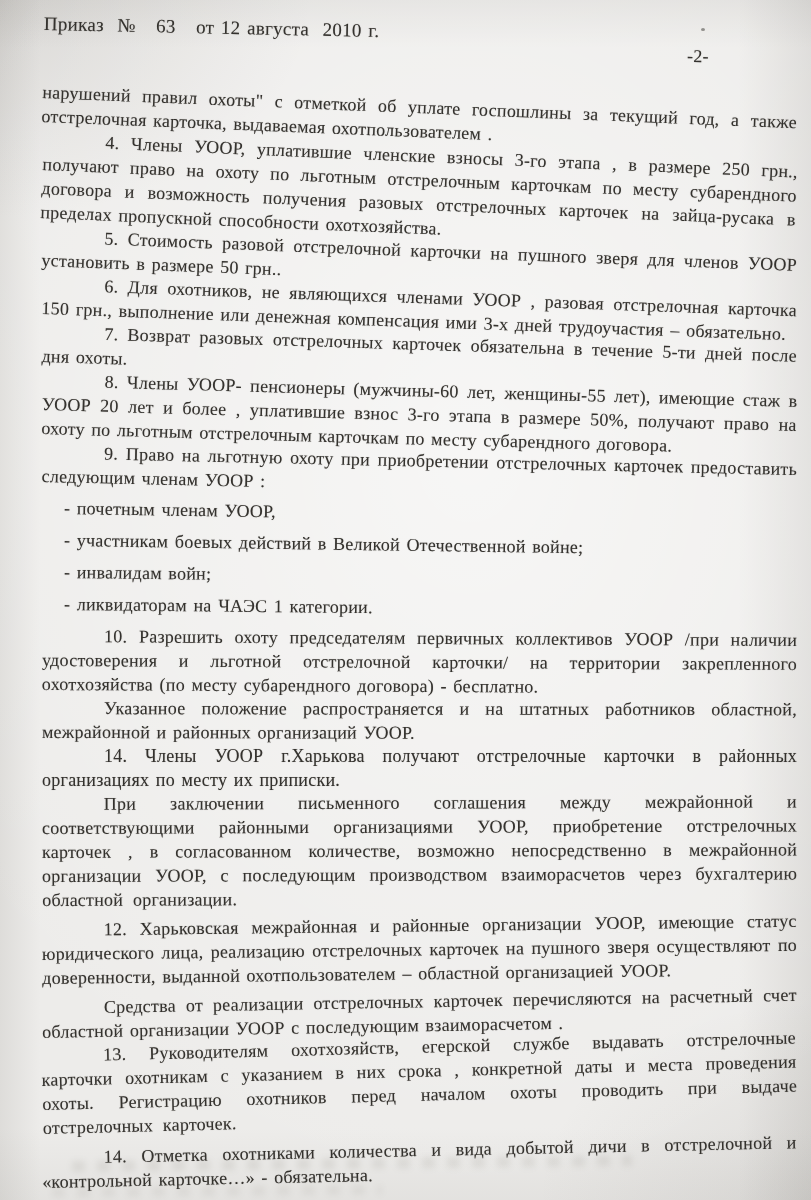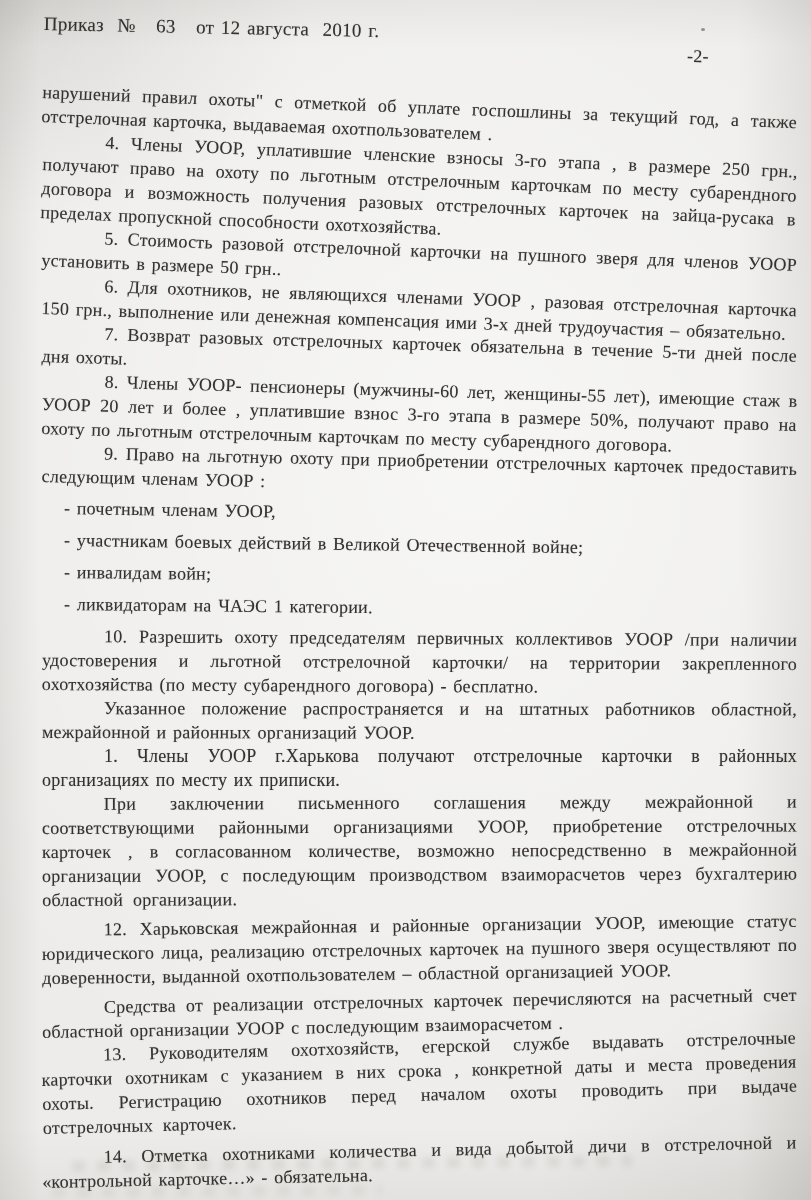--- a/index.html
+++ b/index.html
@@ -79,21 +79,21 @@
     <p style="transform:rotate(2.0deg)">6. Для охотников, не являющихся членами УООР , разовая отстрелочная карточка 150 грн., выполнение или денежная компенсация  ими 3-х дней трудоучастия – обязательно.</p>
     <p style="transform:rotate(1.8deg)">7. Возврат разовых отстрелочных карточек обязательна в течение 5-ти дней после дня охоты.</p>
     <p style="transform:rotate(1.6deg)">8. Члены УООР- пенсионеры (мужчины-60 лет, женщины-55 лет), имеющие стаж в УООР 20 лет и более , уплатившие взнос 3-го этапа в размере 50%, получают право на охоту по льготным отстрелочным карточкам по месту субарендного договора.</p>
     <p style="transform:rotate(1.3deg)">9. Право на льготную охоту при приобретении отстрелочных карточек предоставить следующим членам УООР :</p>
     <p class="dash" style="transform:rotate(0.9deg)">- почетным членам УООР,</p>
     <p class="dash" style="transform:rotate(0.8deg)">- участникам боевых действий в Великой Отечественной войне;</p>
     <p class="dash" style="transform:rotate(0.7deg)">- инвалидам войн;</p>
     <p class="dash" style="transform:rotate(0.6deg)">- ликвидаторам на  ЧАЭС  1 категории.</p>
     <p style="transform:rotate(0.3deg)">10. Разрешить охоту председателям первичных коллективов  УООР /при наличии удостоверения и льготной отстрелочной карточки/ на территории закрепленного охотхозяйства (по месту субарендного договора) - бесплатно.</p>
     <p style="transform:rotate(0.1deg)">Указанное положение распространяется и на штатных работников областной, межрайонной и районных  организаций УООР.</p>
-    <p style="transform:rotate(0deg)">1. Члены УООР г.Харькова получают отстрелочные карточки в районных организациях по месту их приписки.</p>
+    <p style="transform:rotate(0deg)">14. Члены УООР г.Харькова получают отстрелочные карточки в районных организациях по месту их приписки.</p>
     <p class="loose" style="transform:rotate(-0.2deg)">При заключении письменного соглашения между межрайонной и соответствующими районными организациями УООР, приобретение отстрелочных карточек , в согласованном количестве, возможно непосредственно в межрайонной организации УООР, с последующим производством взаиморасчетов через бухгалтерию областной организации.</p>
     <p class="mt" style="transform:rotate(-0.7deg)">12. Харьковская межрайонная и районные организации УООР, имеющие статус юридического лица, реализацию отстрелочных карточек на пушного зверя  осуществляют по доверенности, выданной охотпользователем – областной организацией УООР.</p>
     <p class="mt" style="transform:rotate(-1.0deg)">Средства от реализации отстрелочных карточек перечисляются на расчетный счет областной организации УООР  с последующим взаиморасчетом .</p>
     <p class="loose" style="transform:rotate(-1.4deg)">13. Руководителям охотхозяйств, егерской службе выдавать отстрелочные карточки охотникам  с указанием в них срока , конкретной даты и места проведения охоты. Регистрацию охотников перед началом охоты проводить при выдаче отстрелочных карточек.</p>
     <p class="mt" style="transform:rotate(-1.2deg)">14. Отметка охотниками количества и вида добытой дичи в отстрелочной и «контрольной карточке…» - обязательна.</p>
   </div>
 
   <div class="bleed bleed1"></div>
   <div class="bleed bleed2"></div>
 

